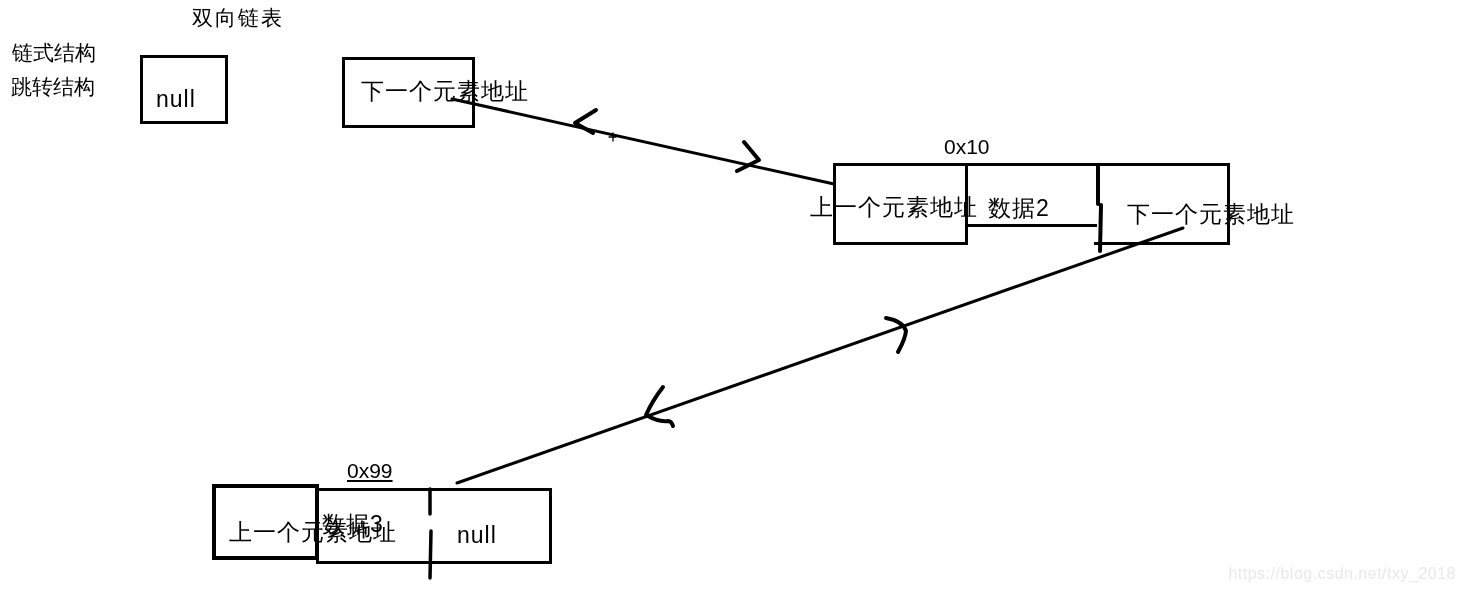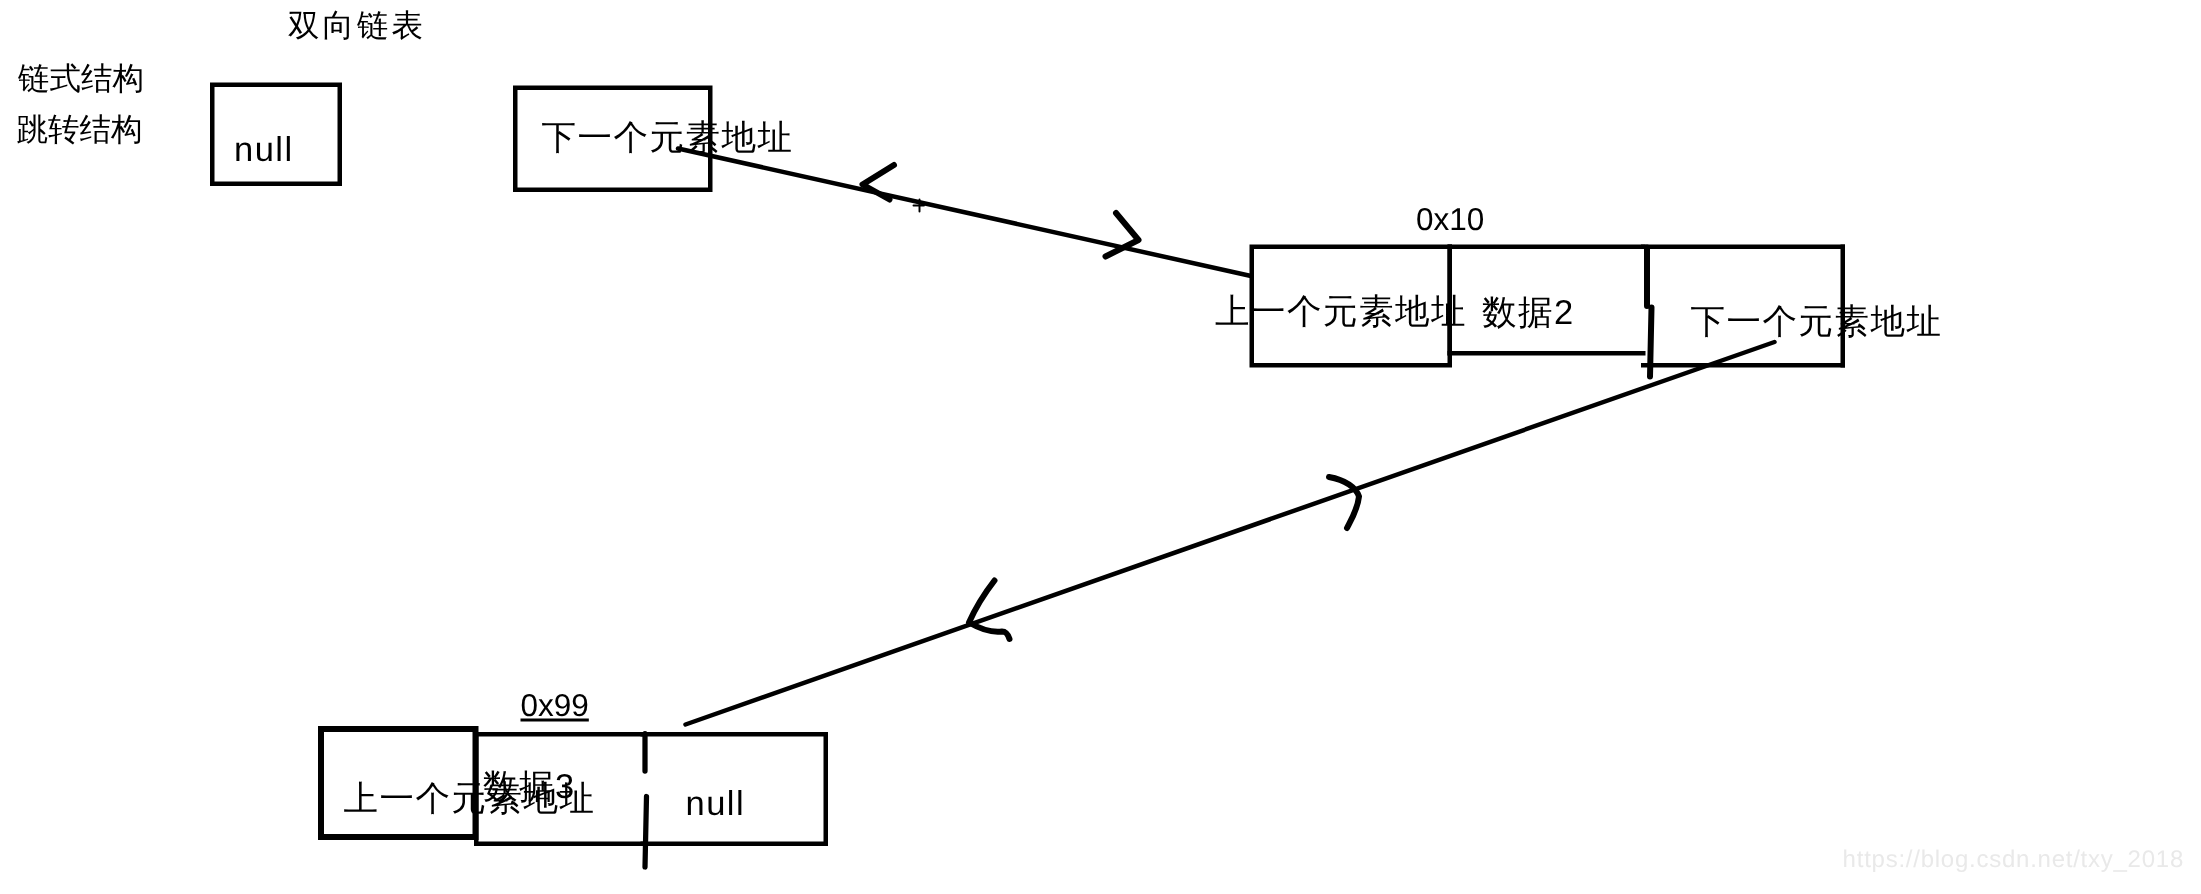--- a/index.html
+++ b/index.html
@@ -47,21 +47,21 @@
     <span class="txt" style="left:13px; top:30px;">null</span>
   </div>
   <div class="cell" style="left:342px; top:57px; width:133px; height:71px;">
     <span class="txt" style="left:16px; top:20px;">下一个元素地址</span>
   </div>
 
   <div class="lbl" style="left:944px; top:135px;">0x10</div>
   <div class="cell" style="left:833px; top:163px; width:135px; height:82px;">
     <span class="txt" style="left:-26px; top:30px;">上一个元素地址</span>
   </div>
-  <div class="cell no-r" style="left:965px; top:163px; width:132px; height:74px;">
+  <div class="cell no-r" style="left:965px; top:163px; width:132px; height:64px;">
     <span class="txt" style="left:20px; top:31px;">数据2</span>
   </div>
   <div class="cell no-l" style="left:1094px; top:163px; width:136px; height:82px;">
     <span class="txt" style="left:33px; top:37px;">下一个元素地址</span>
   </div>
 
   <div class="lbl" style="left:347px; top:459px;text-decoration:underline;">0x99</div>
   <div class="cell cell-thick" style="left:212px; top:484px; width:107px; height:76px;">
     <span class="txt" style="left:13px; top:33px;">上一个元素地址</span>
   </div>

